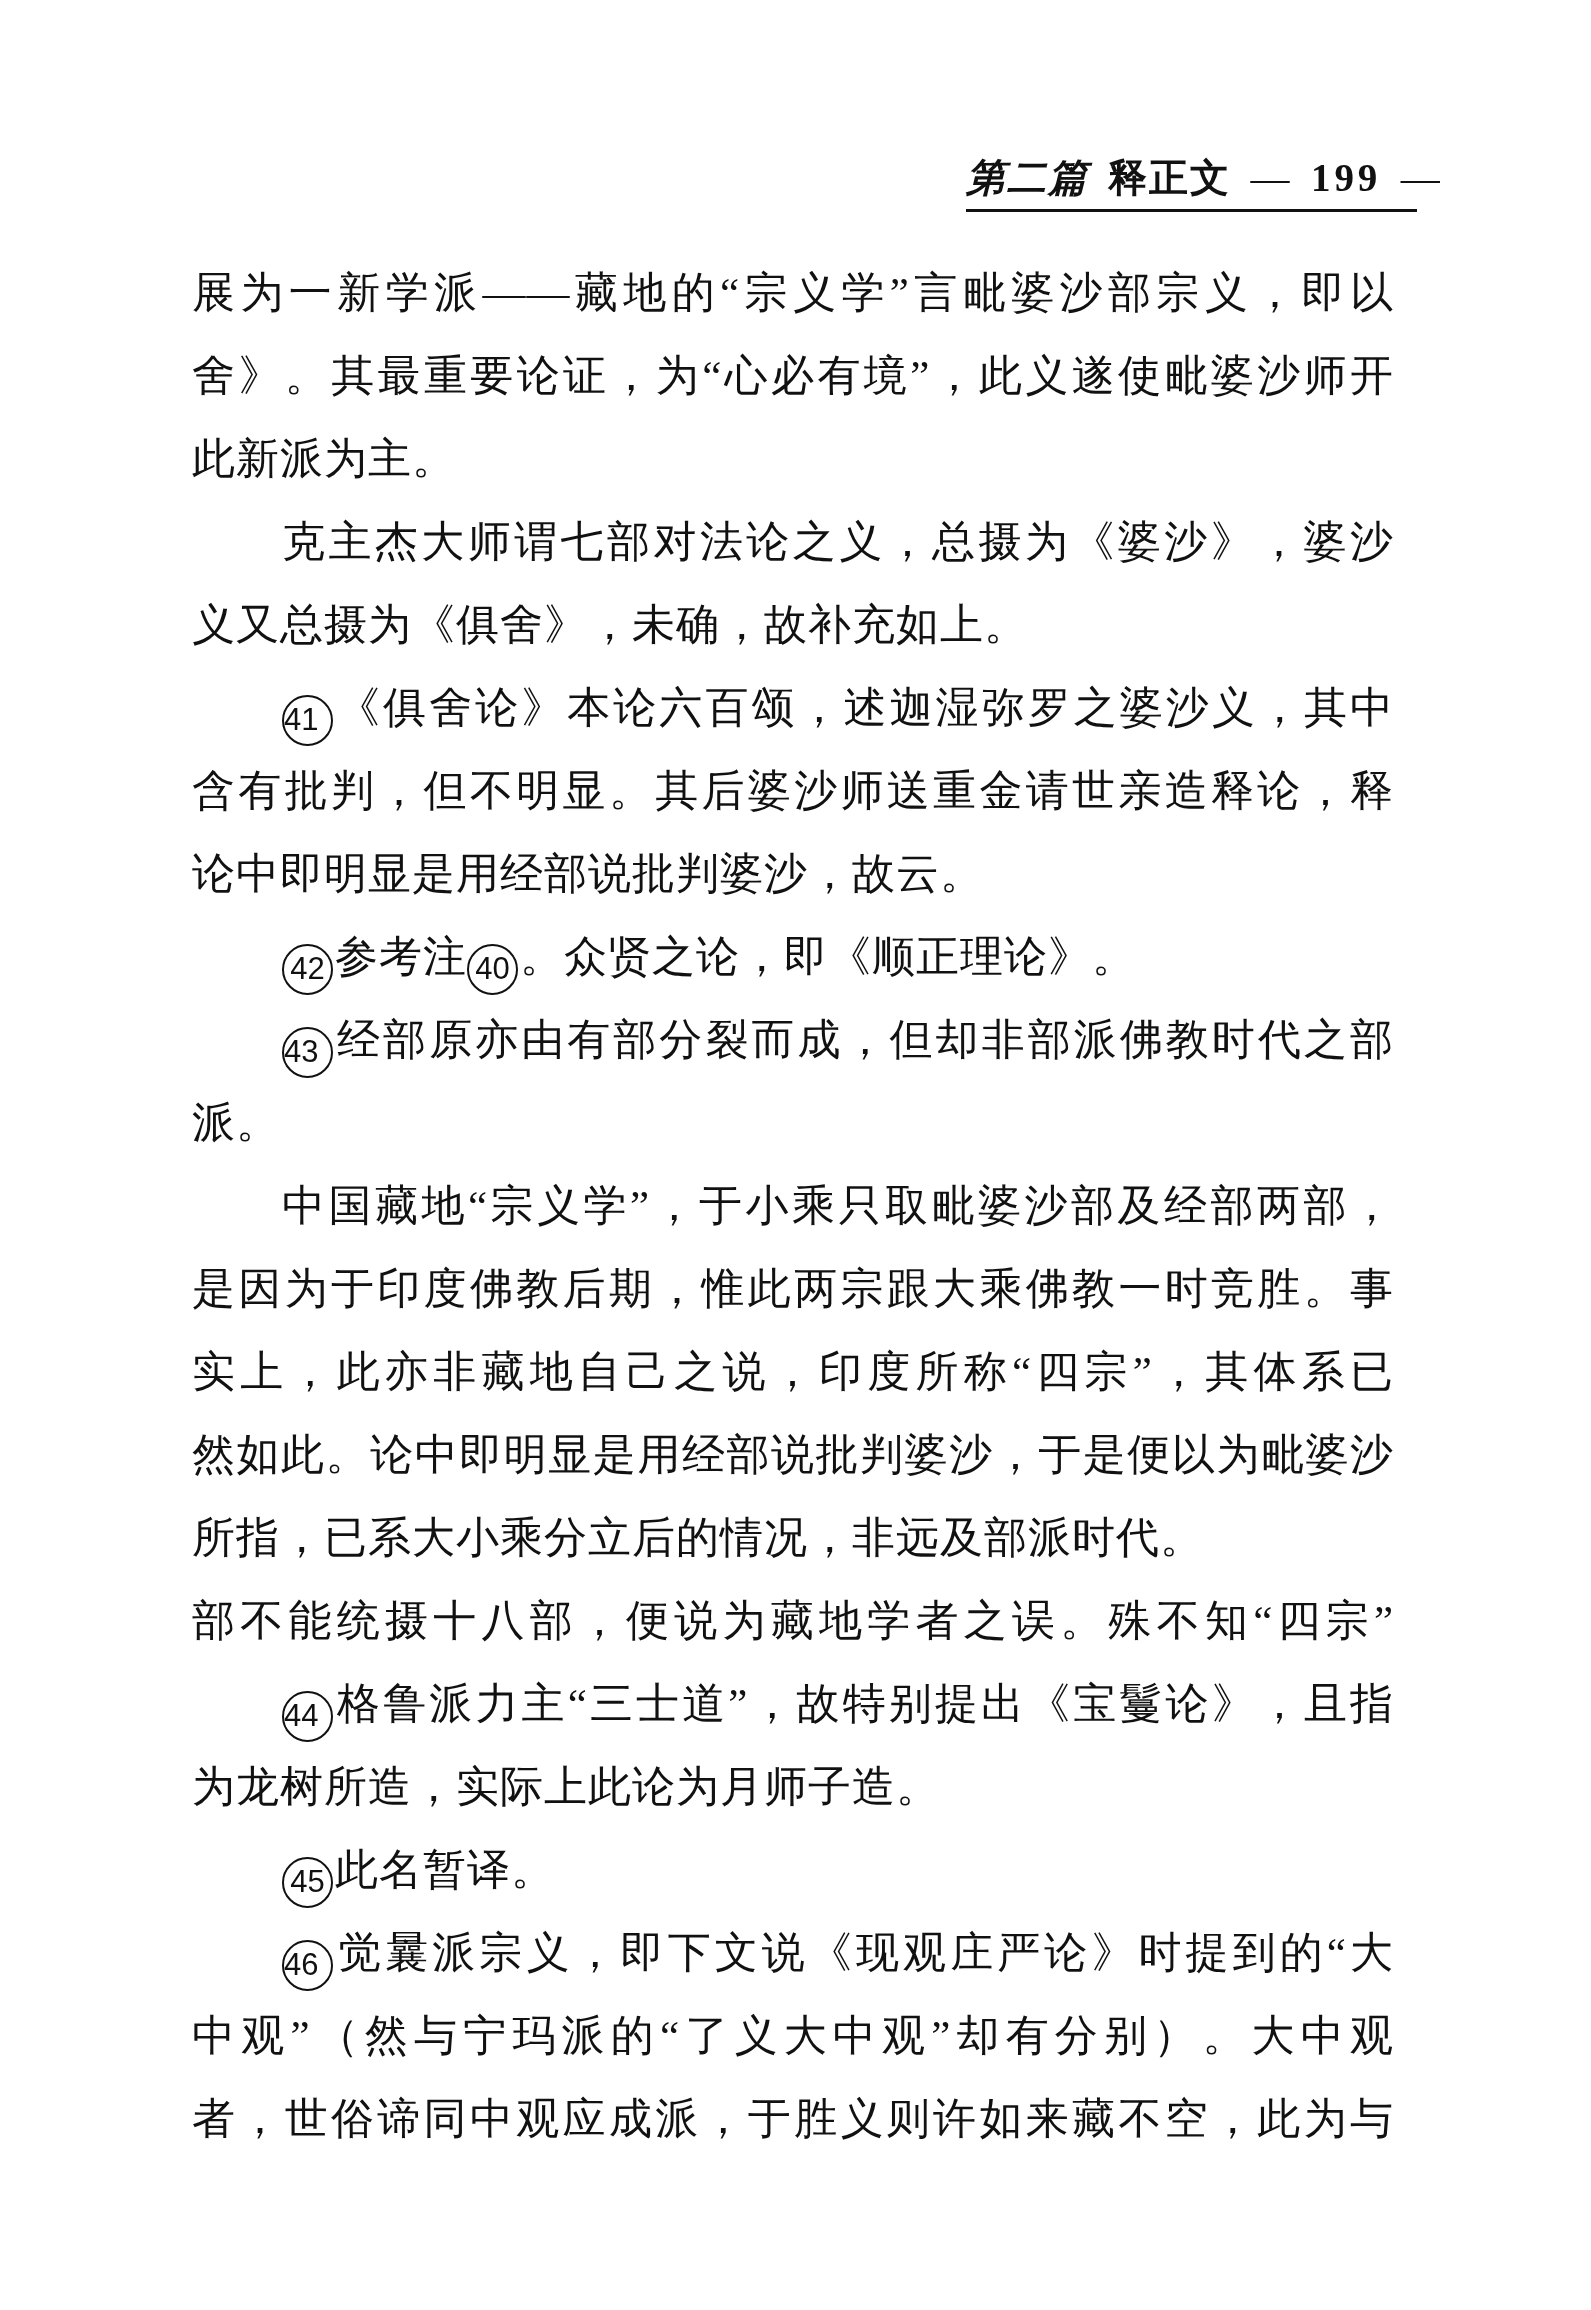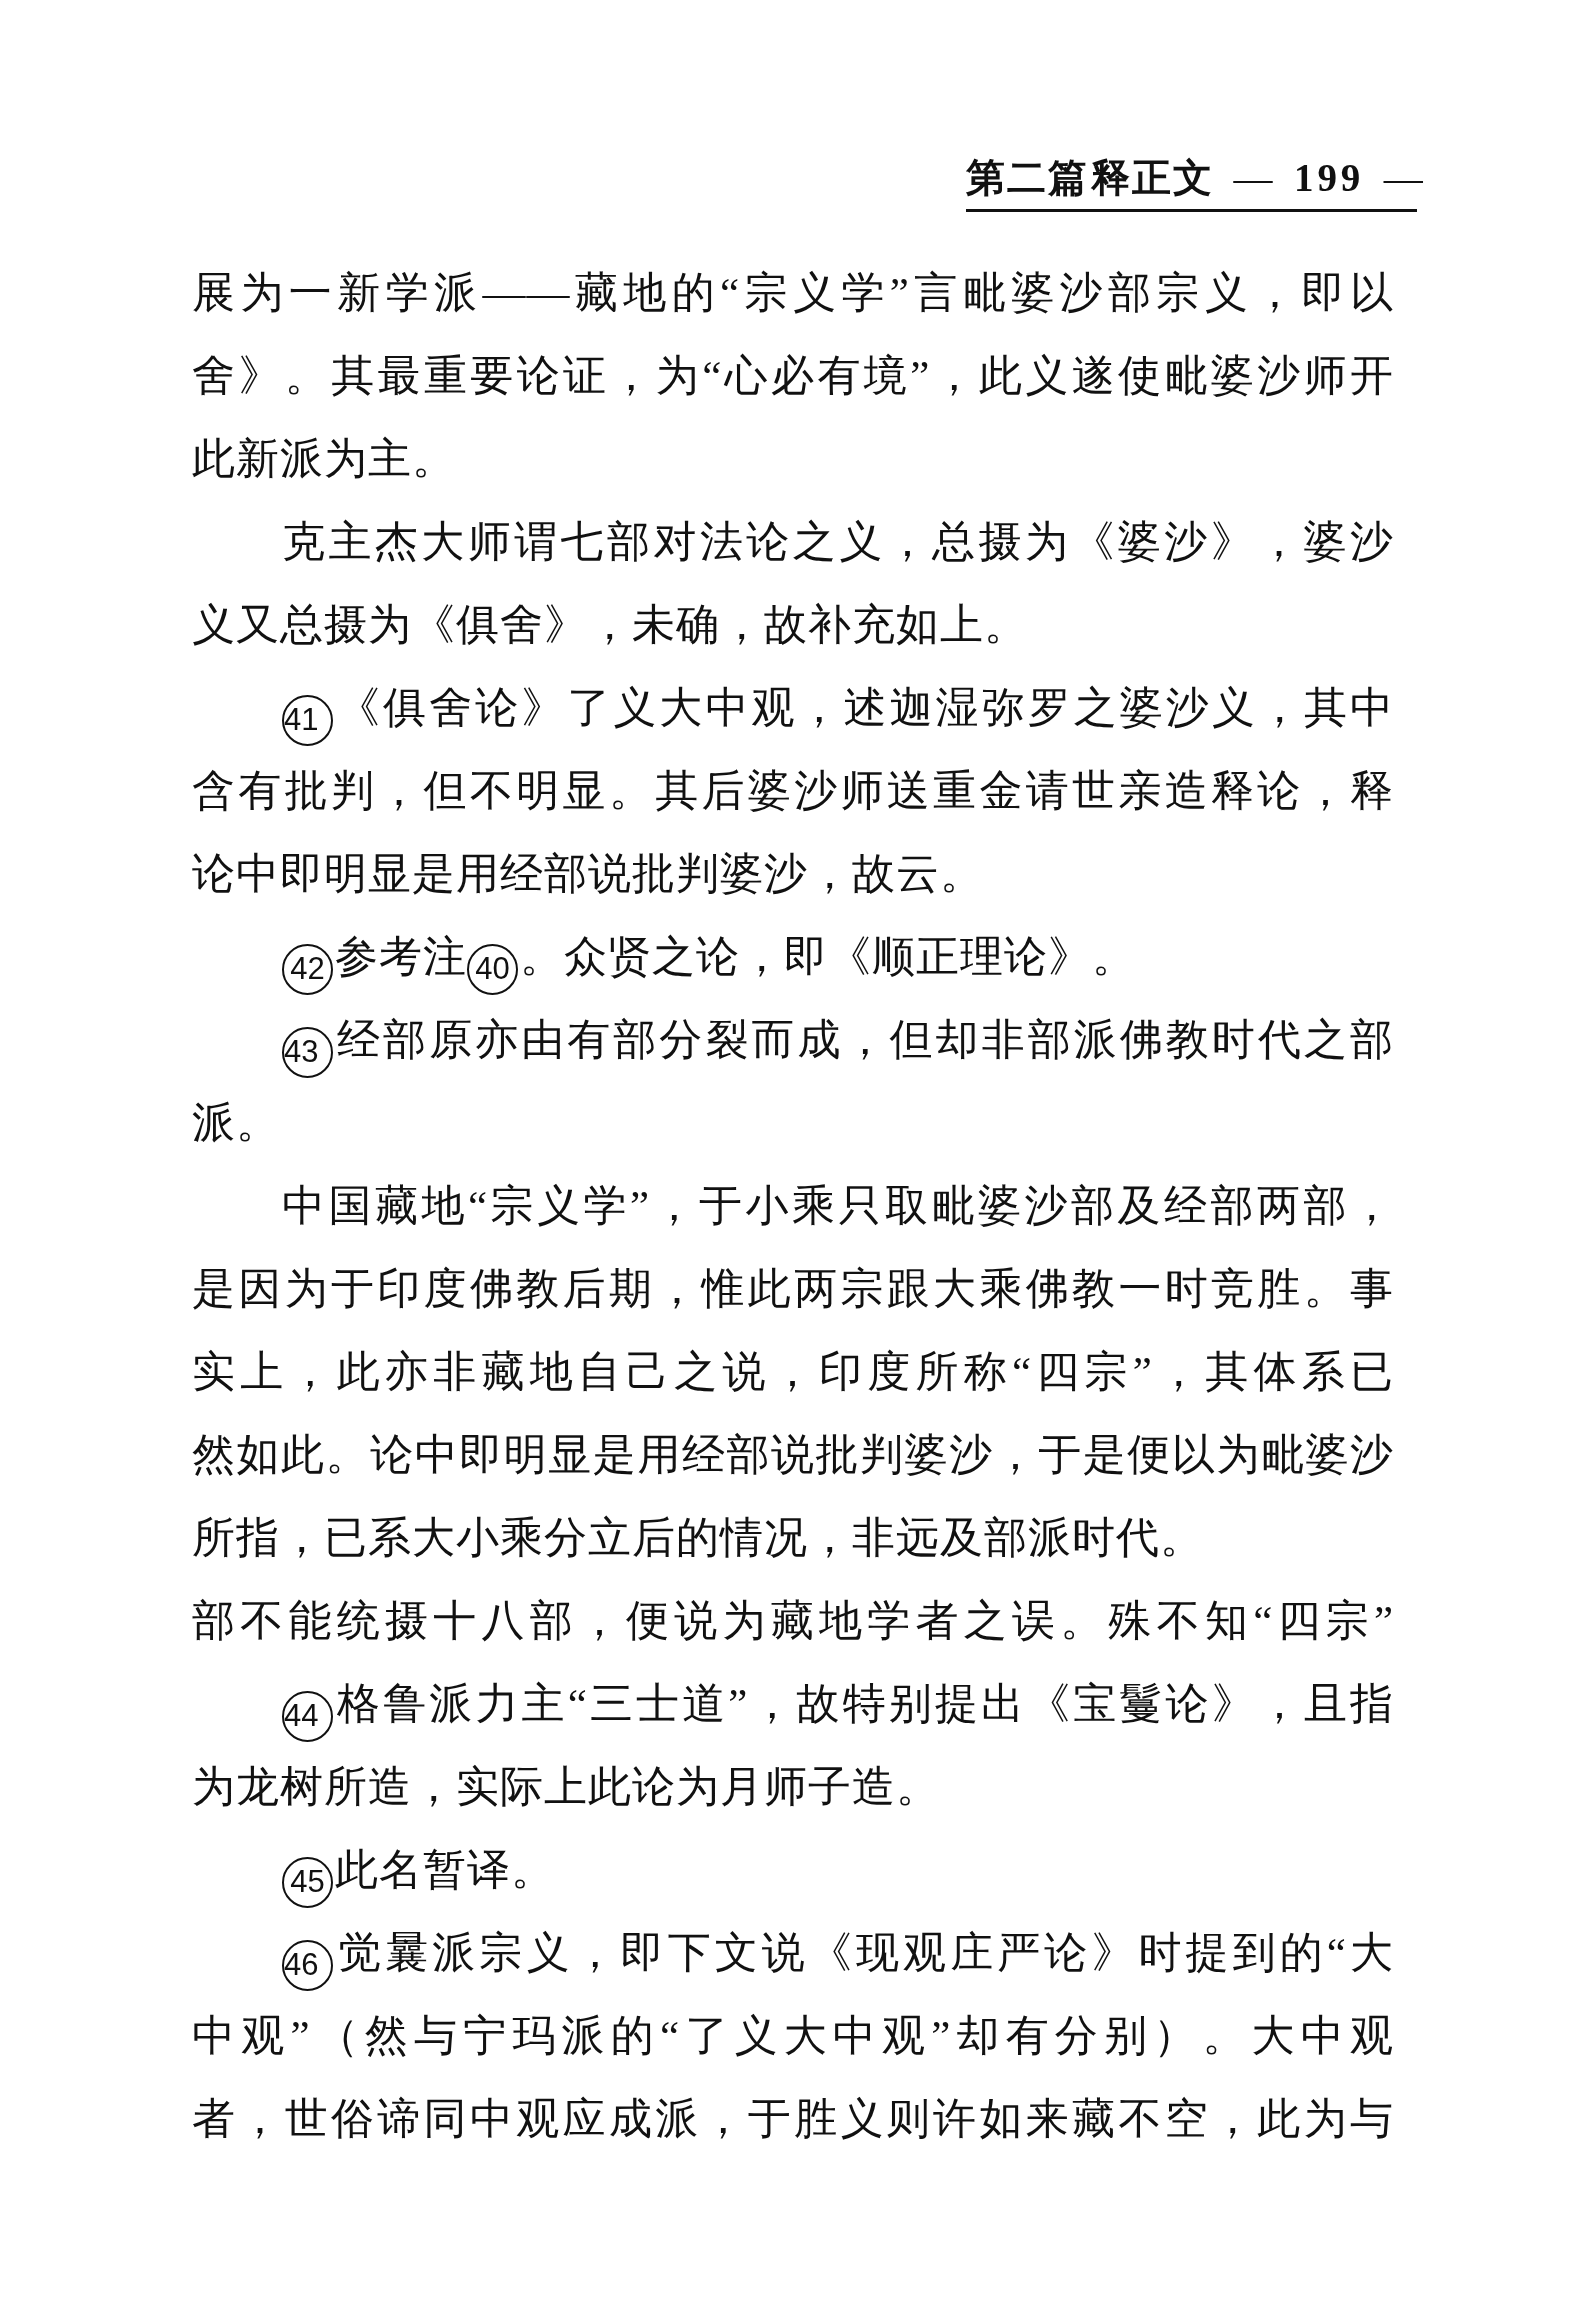--- a/index.html
+++ b/index.html
@@ -25,21 +25,21 @@
     width: 451px;
     padding-bottom: 9.8px;
     border-bottom: 3.9px solid #111111;
     text-align: center;
     font-size: 39px;
     font-weight: bold;
     letter-spacing: 2px;
     white-space: nowrap;
     line-height: 43px;
   }
-  .running-head .hdr-section { margin-right: 2px; }
+  .running-head .hdr-section { margin-right: 19px; font-style: italic; }
   .running-head .hdr-dash { margin: 0 19.5px; font-weight: normal; }
   .running-head .hdr-num {
     font-family: "Liberation Serif", "DejaVu Serif", serif;
     letter-spacing: 3.9px;
     margin-top: 40px;
   }
   
   .body-block {
     position: absolute;
     left: 192px;
@@ -84,21 +84,21 @@
   <div class="running-head">
     <span class="hdr-section">第二篇</span><span class="hdr-title">释正文</span><span class="hdr-dash">—</span><span class="hdr-num">199</span><span class="hdr-dash">—</span>
   </div>
 
   <div class="body-block" id="body-block">
       <div class="line justify"><span>展为一新学派——藏地的“宗义学”言毗婆沙部宗义，即以</span></div>
       <div class="line justify"><span>舍》。其最重要论证，为“心必有境”，此义遂使毗婆沙师开</span></div>
       <div class="line"><span>此新派为主。</span></div>
       <div class="line indent justify"><span>克主杰大师谓七部对法论之义，总摄为《婆沙》，婆沙</span></div>
       <div class="line"><span>义又总摄为《俱舍》，未确，故补充如上。</span></div>
-      <div class="line indent justify"><span class="circled">41</span><span>《俱舍论》了义大中观，述迦湿弥罗之婆沙义，其中</span></div>
+      <div class="line indent justify"><span class="circled">41</span><span>《俱舍论》本论六百颂，述迦湿弥罗之婆沙义，其中</span></div>
       <div class="line justify"><span>含有批判，但不明显。其后婆沙师送重金请世亲造释论，释</span></div>
       <div class="line"><span>论中即明显是用经部说批判婆沙，故云。</span></div>
       <div class="line indent"><span class="circled">42</span><span>参考注</span><span class="circled">40</span><span>。众贤之论，即《顺正理论》。</span></div>
       <div class="line indent justify"><span class="circled">43</span><span>经部原亦由有部分裂而成，但却非部派佛教时代之部</span></div>
       <div class="line"><span>派。</span></div>
       <div class="line indent justify"><span>中国藏地“宗义学”，于小乘只取毗婆沙部及经部两部，</span></div>
       <div class="line justify"><span>是因为于印度佛教后期，惟此两宗跟大乘佛教一时竞胜。事</span></div>
       <div class="line justify"><span>实上，此亦非藏地自己之说，印度所称“四宗”，其体系已</span></div>
       <div class="line justify"><span>然如此。论中即明显是用经部说批判婆沙，于是便以为毗婆沙</span></div>
       <div class="line"><span>所指，已系大小乘分立后的情况，非远及部派时代。</span></div>

